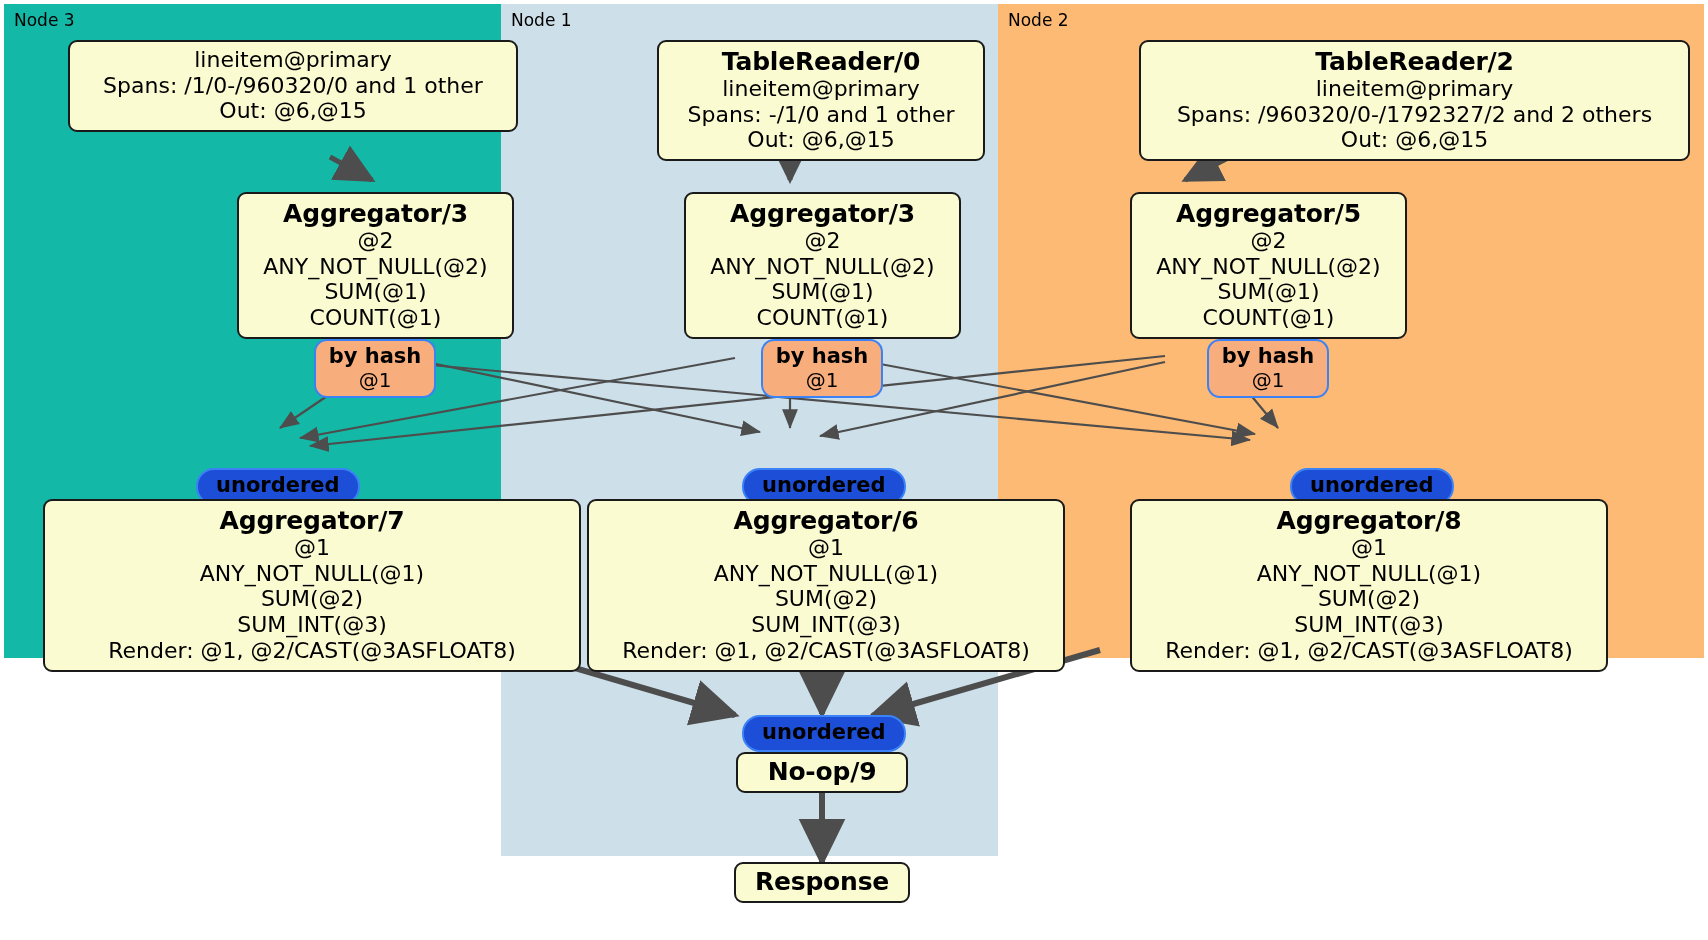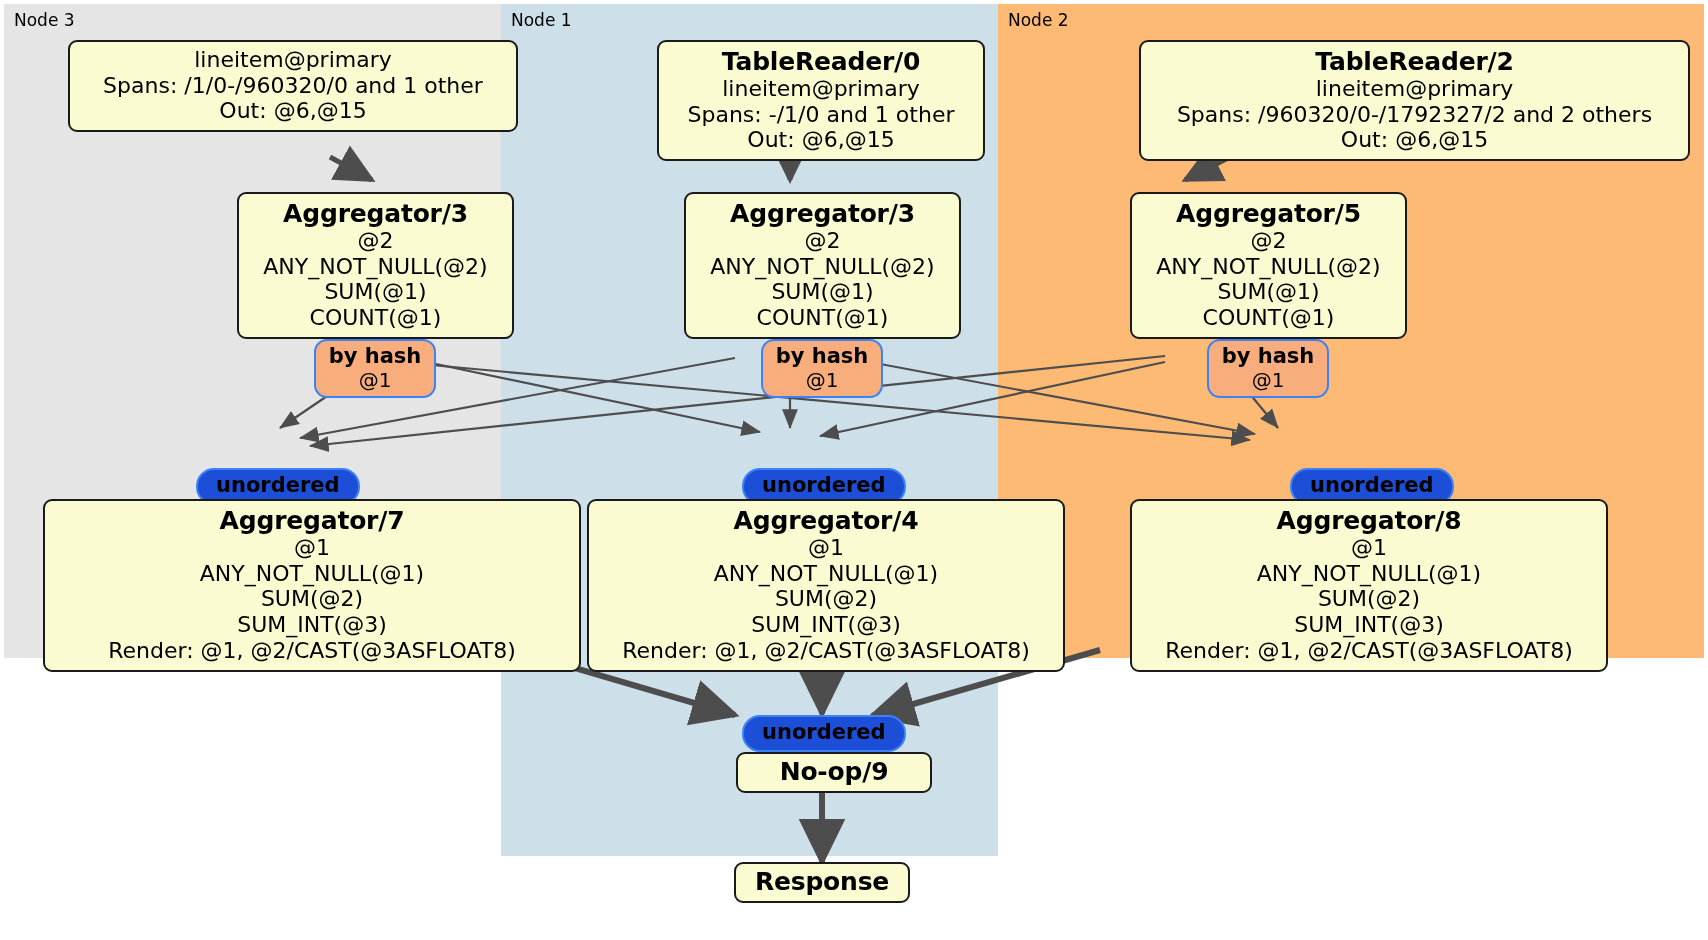--- a/index.html
+++ b/index.html
@@ -108,21 +108,21 @@
     font-weight: bold;
     font-size: 21px;
     white-space: nowrap;
   }
 </style>
 </head>
 <body>
 
 <div id="canvas">
 
-  <div class="panel" style="left:4px; top:4px; width:497px; height:654px; background:#e5e5e5;">
+  <div class="panel" style="left:4px; top:4px; width:497px; height:654px; background:#14b8a6;">
     <div class="panel-label">Node 3</div>
   </div>
 
   <div class="panel" style="left:501px; top:4px; width:497px; height:852px; background:#cddfe9;">
     <div class="panel-label">Node 1</div>
   </div>
 
   <div class="panel" style="left:998px; top:4px; width:706px; height:654px; background:#fdba74;">
     <div class="panel-label">Node 2</div>
   </div>
@@ -226,40 +226,40 @@
   <div class="proc" style="left:43px; top:499px; width:538px;">
     <div class="title">Aggregator/7</div>
     <div class="line">@1</div>
     <div class="line">ANY_NOT_NULL(@1)</div>
     <div class="line">SUM(@2)</div>
     <div class="line">SUM_INT(@3)</div>
     <div class="line">Render: @1, @2/CAST(@3ASFLOAT8)</div>
   </div>
 
   <div class="proc" style="left:587px; top:499px; width:478px;">
-    <div class="title">Aggregator/4</div>
+    <div class="title">Aggregator/6</div>
     <div class="line">@1</div>
     <div class="line">ANY_NOT_NULL(@1)</div>
     <div class="line">SUM(@2)</div>
     <div class="line">SUM_INT(@3)</div>
     <div class="line">Render: @1, @2/CAST(@3ASFLOAT8)</div>
   </div>
 
   <div class="proc" style="left:1130px; top:499px; width:478px;">
     <div class="title">Aggregator/8</div>
     <div class="line">@1</div>
     <div class="line">ANY_NOT_NULL(@1)</div>
     <div class="line">SUM(@2)</div>
     <div class="line">SUM_INT(@3)</div>
     <div class="line">Render: @1, @2/CAST(@3ASFLOAT8)</div>
   </div>
 
   <div class="pill pill-unordered" style="left:742px; top:715px;">unordered</div>
 
-  <div class="proc small" style="left:736px; top:752px; width:196px;">
+  <div class="proc small" style="left:736px; top:752px; width:172px;">
     <div class="title">No-op/9</div>
   </div>
 
   <div class="proc small" style="left:734px; top:862px; width:176px;">
     <div class="title">Response</div>
   </div>
 
 </div>
 
 </body></html>

